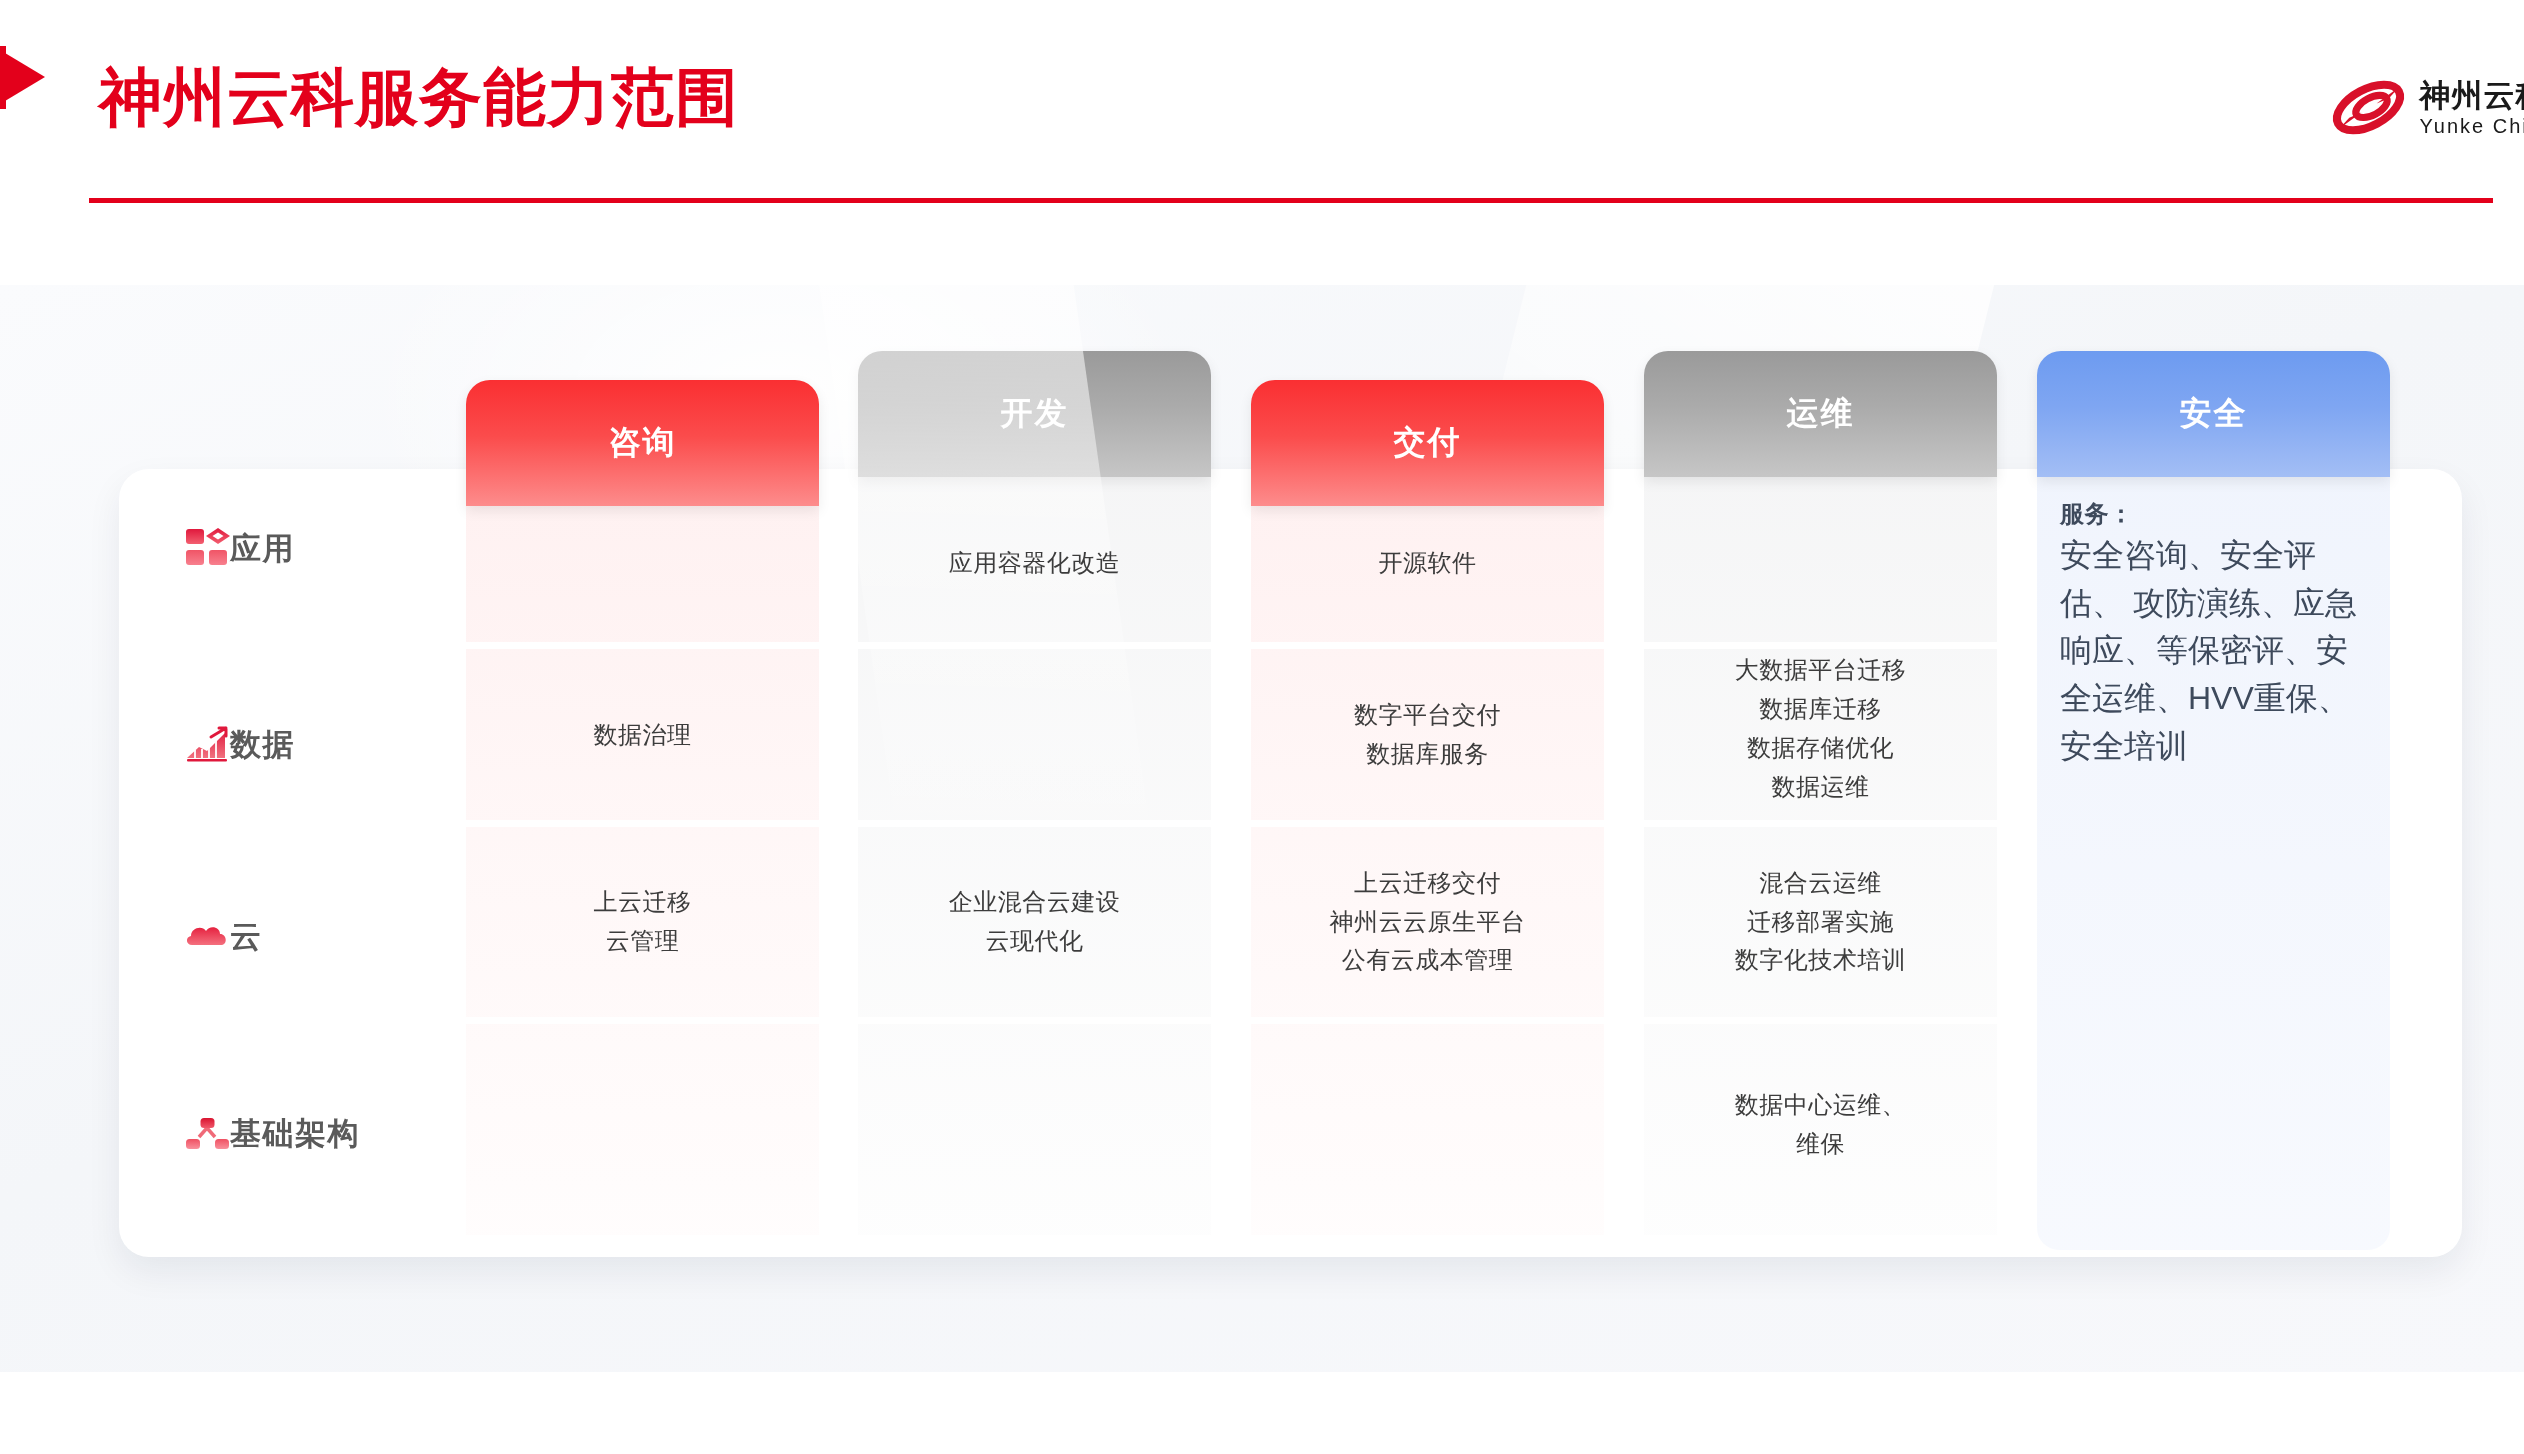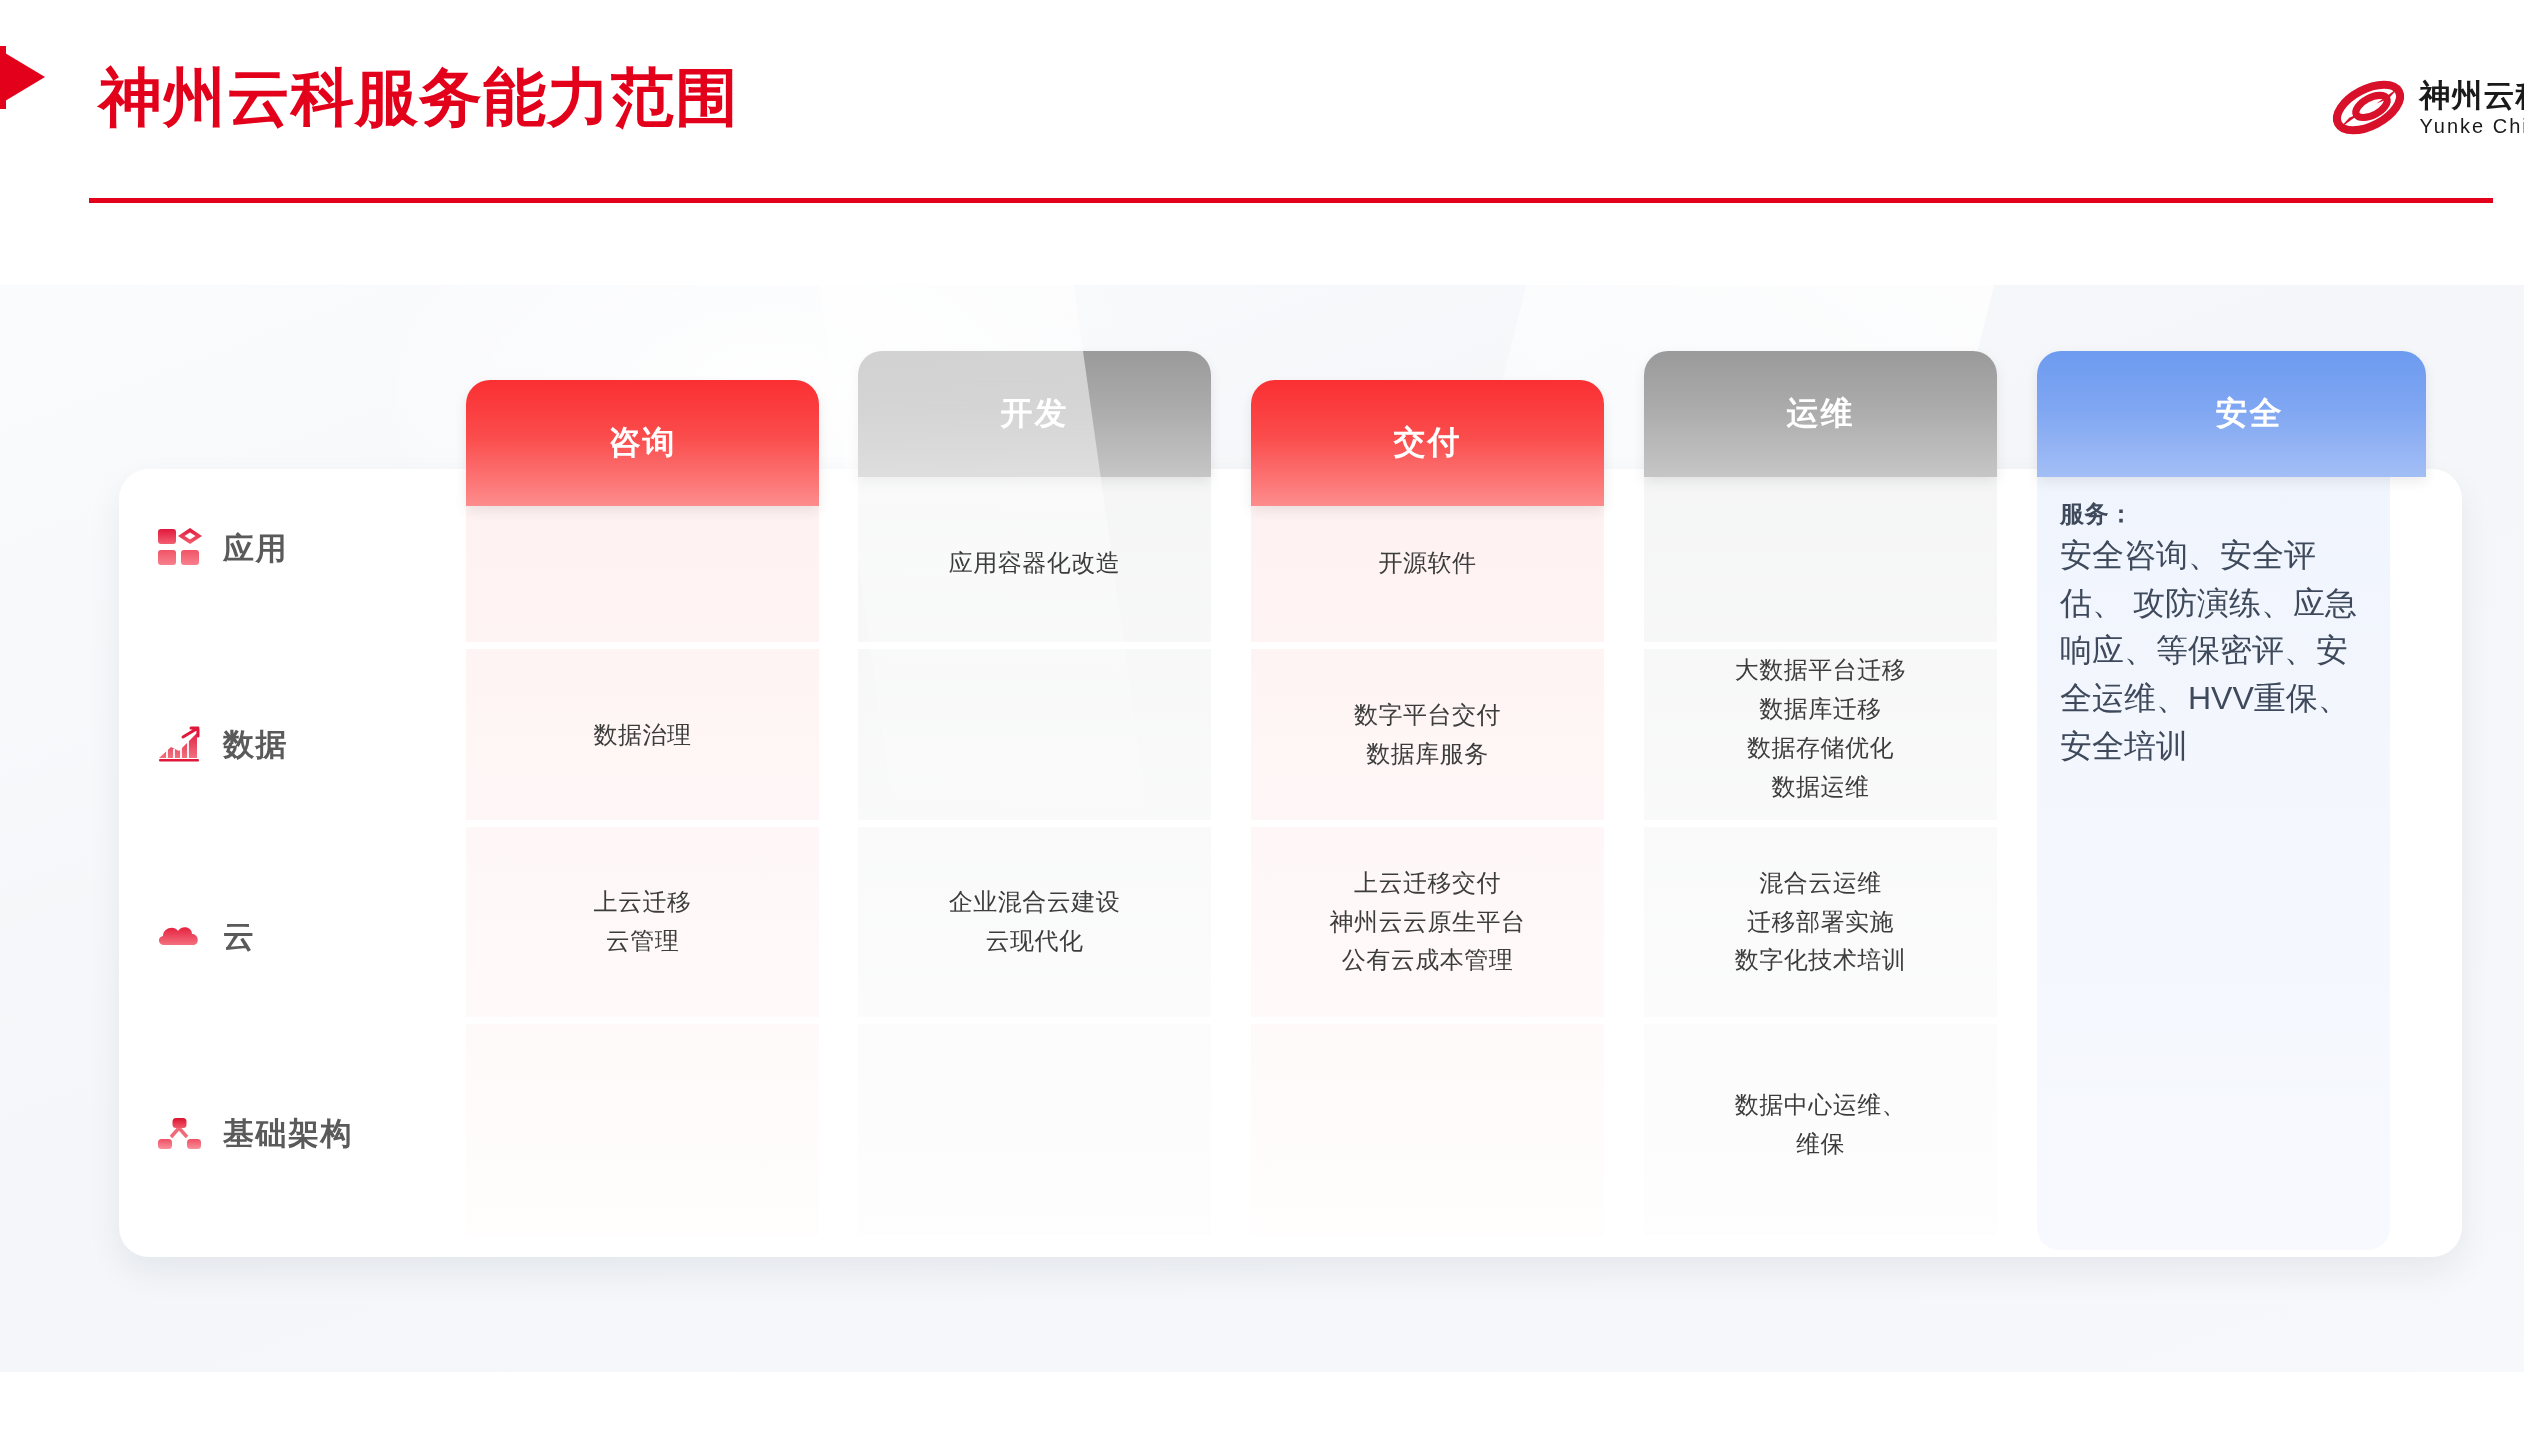--- a/index.html
+++ b/index.html
@@ -91,21 +91,21 @@
   .col-band.blue{
     background:linear-gradient(180deg,rgba(110,150,235,.10) 0%,rgba(110,150,235,.075) 55%,rgba(110,150,235,.055) 100%);
     border-radius:0 0 22px 22px;
     height:793px;
   }
   
   .row-gutter{position:absolute;height:7px;background:#ffffff;z-index:3;}
 
   
   .row-label{
-    position:absolute;left:156px;display:flex;align-items:center;gap:21px;z-index:5;
+    position:absolute;left:184px;display:flex;align-items:center;z-index:5;
   }
   .row-label .rl-text{
     font-size:31px;font-weight:bold;color:#5a5a5a;letter-spacing:1.5px;white-space:nowrap;
   }
   .ico{width:46px;height:46px;position:relative;flex:0 0 auto;}
 
   
   .cell{
     position:absolute;z-index:6;
     display:flex;flex-direction:column;align-items:center;justify-content:center;
@@ -158,21 +158,21 @@
     <div class="col-band blue" style="left:2037px;width:353px;"></div>
 
     <div class="row-gutter" style="left:466px;width:1532px;top:357px;"></div>
     <div class="row-gutter" style="left:466px;width:1532px;top:535px;"></div>
     <div class="row-gutter" style="left:466px;width:1532px;top:732px;"></div>
 
     <div class="col-head red" style="left:466px;width:353px;">咨询</div>
     <div class="col-head gray" style="left:858px;width:353px;">开发</div>
     <div class="col-head gray" style="left:1644px;width:353px;">运维</div>
     <div class="col-head red" style="left:1251px;width:353px;">交付</div>
-    <div class="col-head blue" style="left:2037px;width:353px;padding-left:36px;">安全</div>
+    <div class="col-head blue" style="left:2037px;width:353px;">安全</div>
 
     <div class="row-label" style="top:241px;">
       <span class="ico">
         <svg width="46" height="46" viewBox="0 0 92 92">
           <defs>
             <linearGradient id="gA" x1="0" y1="0" x2="0" y2="1">
               <stop offset="0%" stop-color="#e0183c"></stop>
                 <stop offset="100%" stop-color="#f35f70"></stop>
             </linearGradient>
             <linearGradient id="gB" x1="0" y1="0" x2="0" y2="1">

